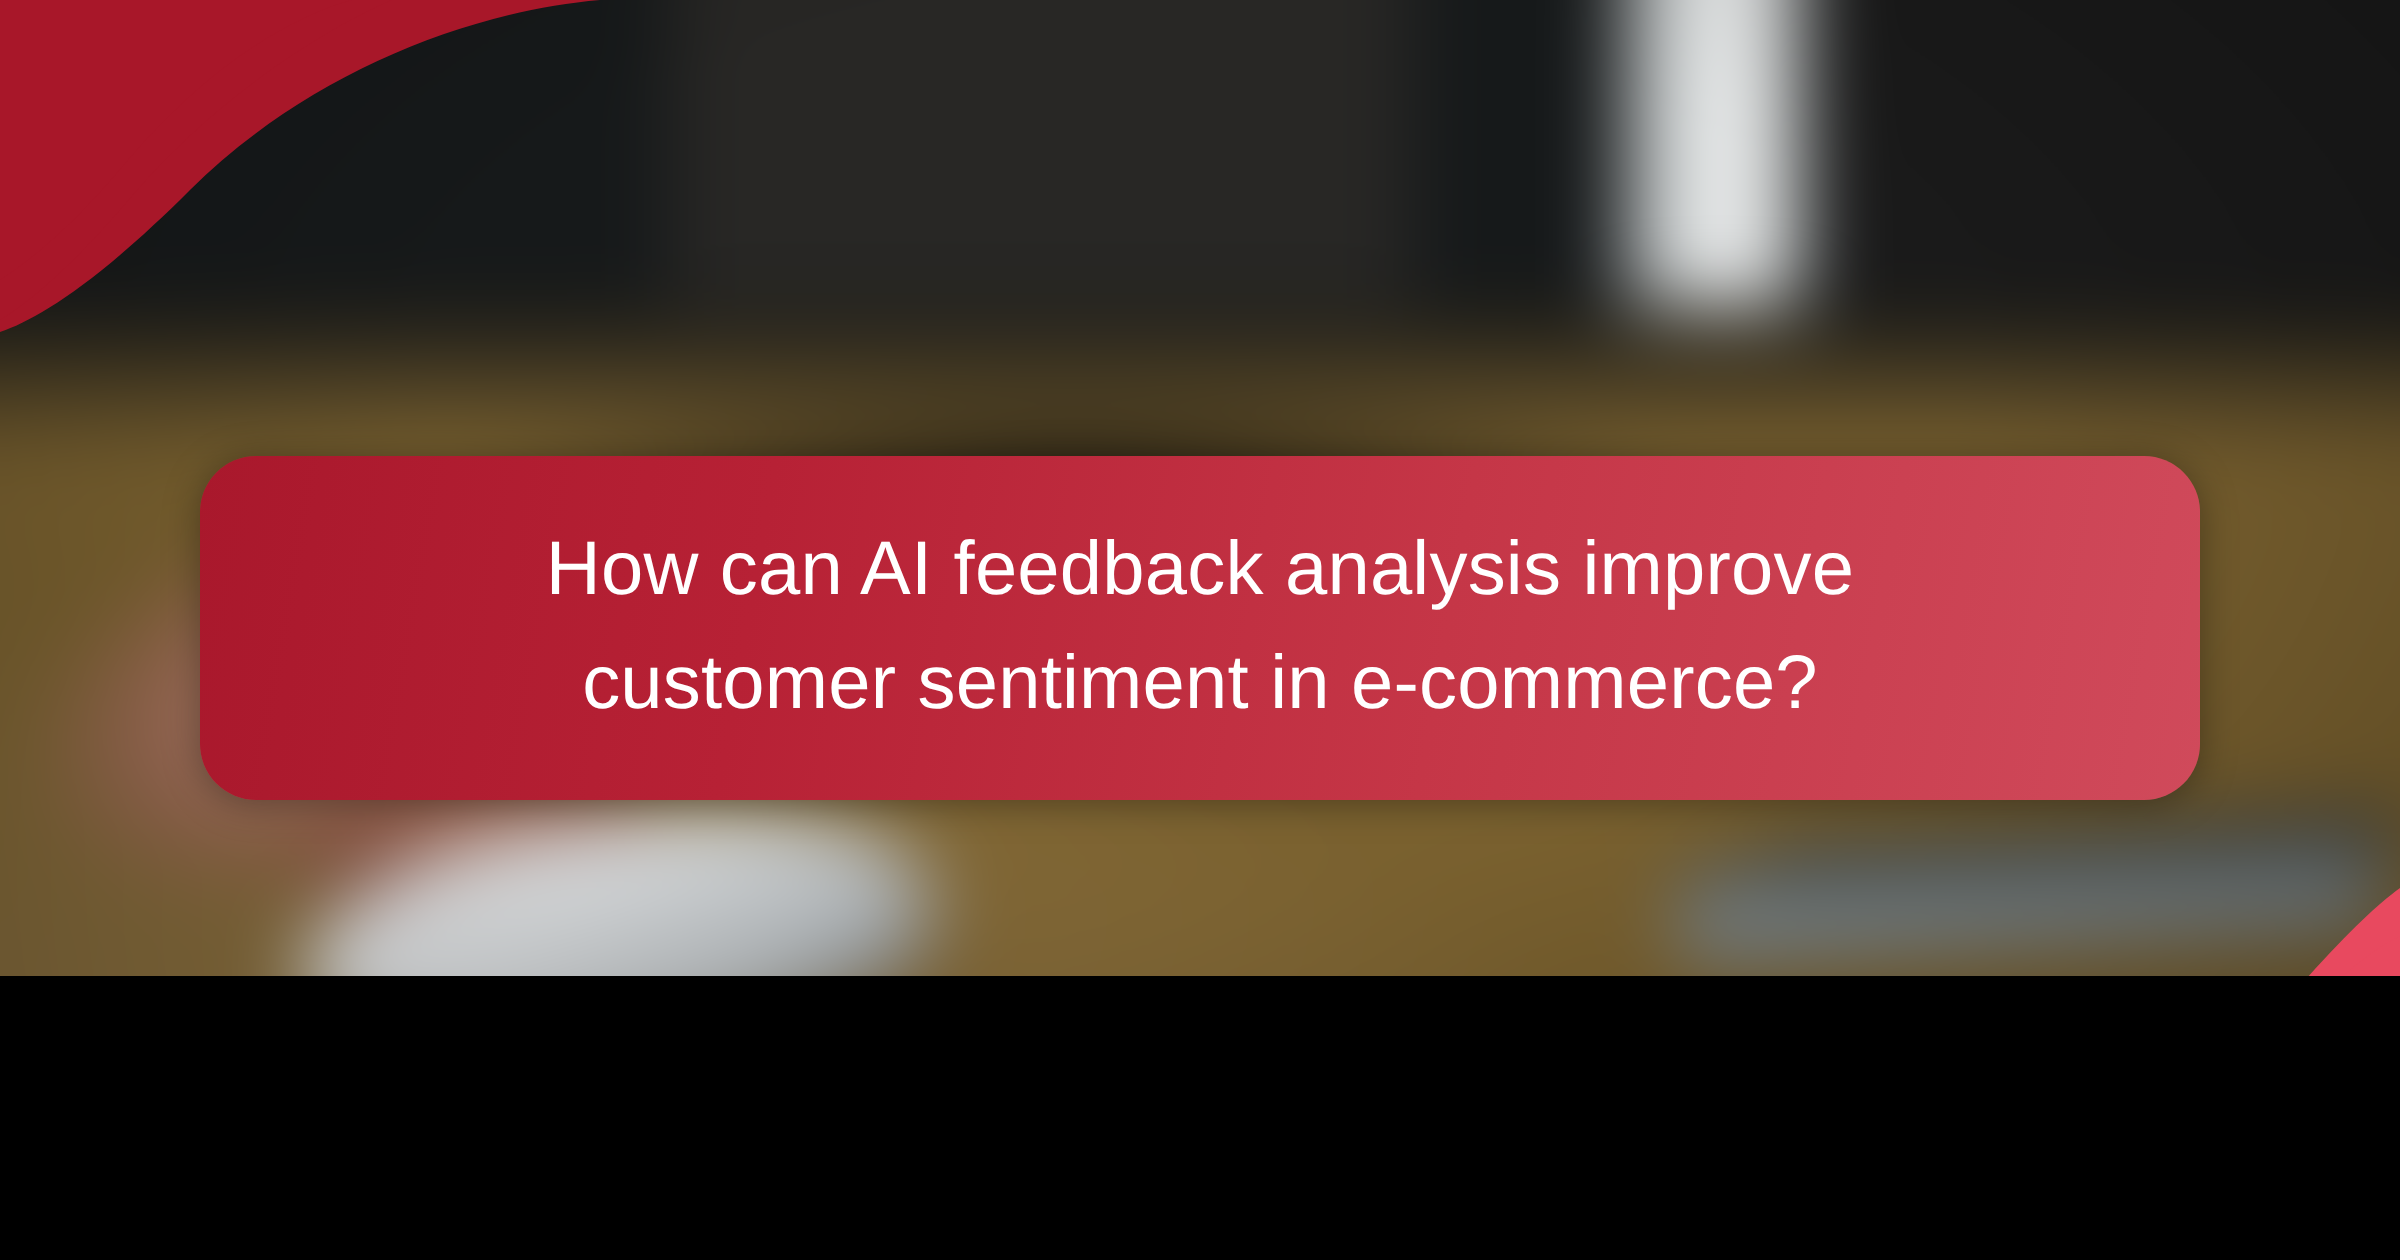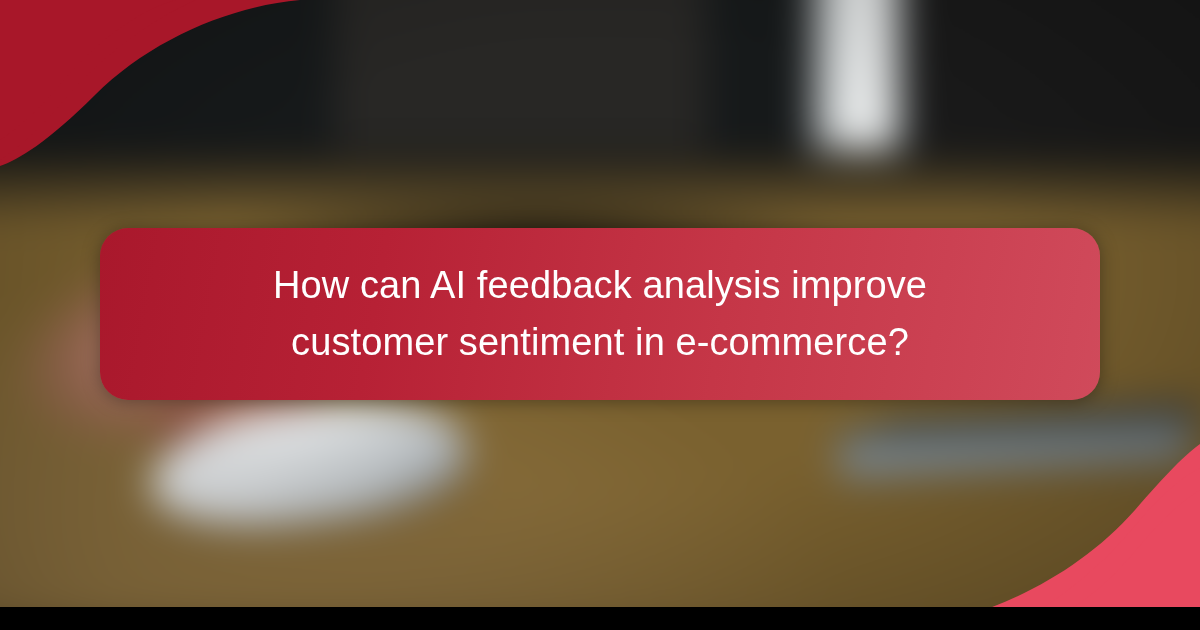--- a/index.html
+++ b/index.html
@@ -3,21 +3,21 @@
 <meta charset="utf-8">
 <style>
   html, body {
     margin: 0;
     padding: 0;
     background: #000;
   }
   .stage {
     position: relative;
     width: 1200px;
-    height: 607px;
+    height: 488px;
     overflow: hidden;
     font-family: "Liberation Sans", sans-serif;
     background: #141414;
   }
 
   
   .photo {
     position: absolute;
     inset: -40px;
     overflow: hidden;

